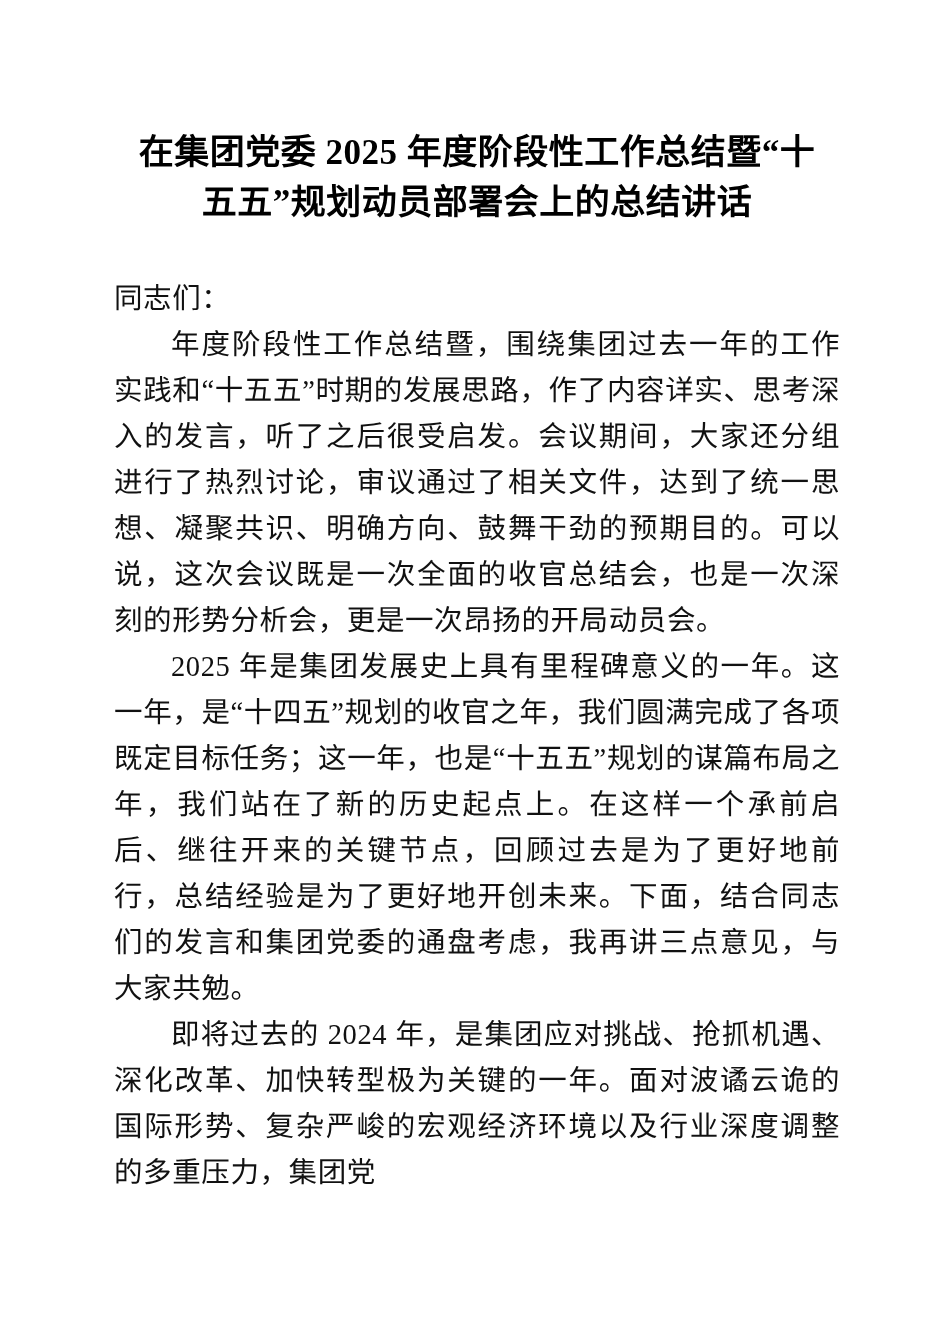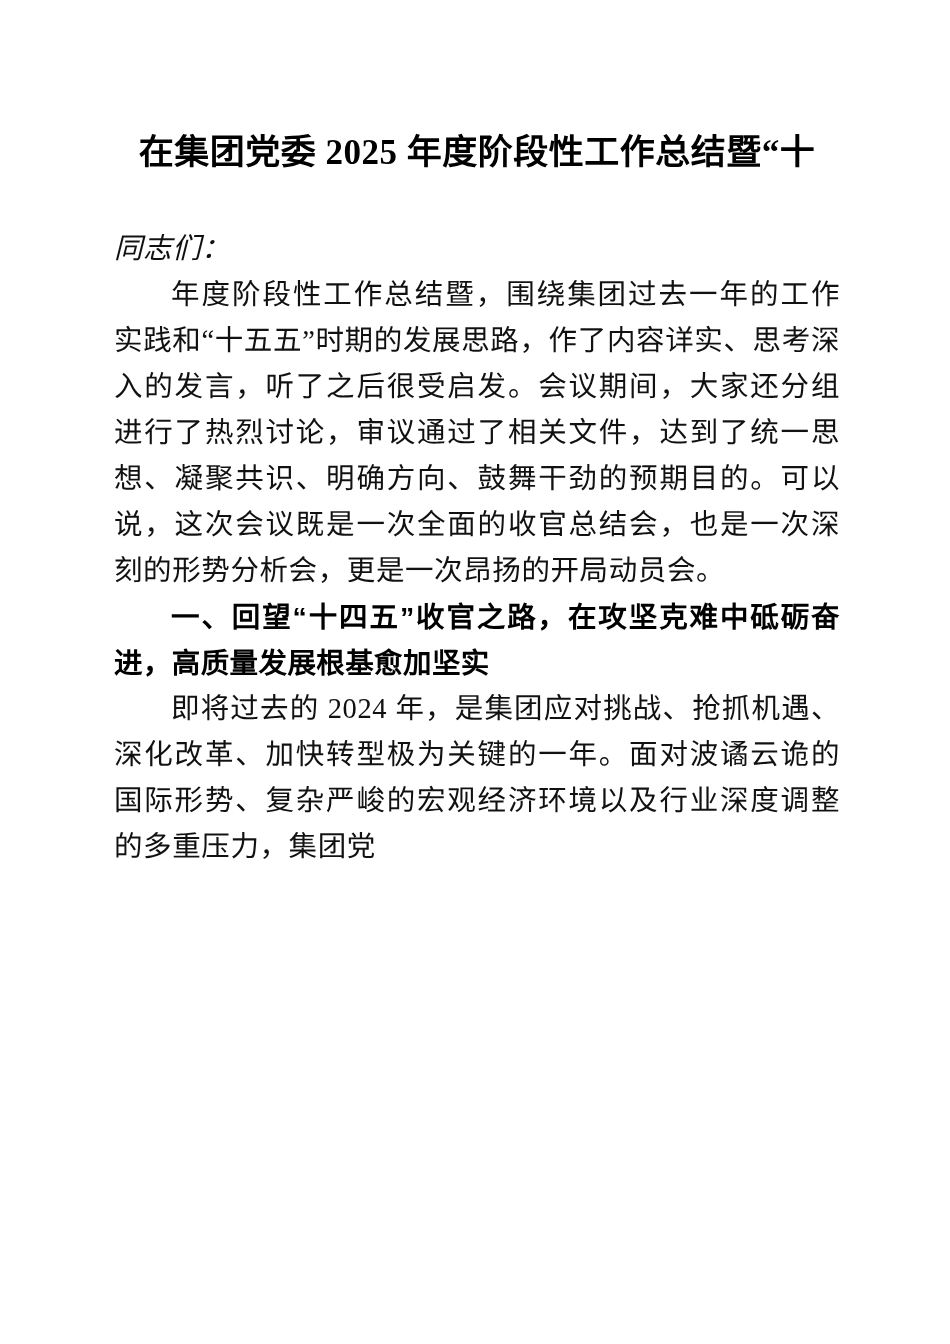--- a/index.html
+++ b/index.html
@@ -50,21 +50,20 @@
     color: #111111;
     text-align: justify;
     text-justify: inter-character;
     text-indent: 57px;
     letter-spacing: 0.6px;
     word-break: break-all;
   }
 
   .doc-p.no-indent {
     text-indent: 0;
-    font-style: italic;
   }
 
   .doc-p.first-para {
     margin-top: 48px;
   }
 
   
   .doc-h2 {
     margin: 0;
     font-family: "Liberation Sans", "DejaVu Sans", sans-serif;
@@ -80,25 +79,26 @@
   }
 </style>
 </head>
 <body>
 
 <div class="page">
   <div class="doc-body">
 
     <h1 class="doc-title">
       <span>在集团党委 2025 年度阶段性工作总结暨“十</span><br>
+      <span>五五”规划动员部署会上的总结讲话</span>
     </h1>
 
     <p class="doc-p no-indent first-para">同志们：</p>
 
     <p class="doc-p">年度阶段性工作总结暨，围绕集团过去一年的工作实践和“十五五”时期的发展思路，作了内容详实、思考深入的发言，听了之后很受启发。会议期间，大家还分组进行了热烈讨论，审议通过了相关文件，达到了统一思想、凝聚共识、明确方向、鼓舞干劲的预期目的。可以说，这次会议既是一次全面的收官总结会，也是一次深刻的形势分析会，更是一次昂扬的开局动员会。</p>
 
+    <p class="doc-p">2025 年是集团发展史上具有里程碑意义的一年。这一年，是“十四五”规划的收官之年，我们圆满完成了各项既定目标任务；这一年，也是“十五五”规划的谋篇布局之年，我们站在了新的历史起点上。在这样一个承前启后、继往开来的关键节点，回顾过去是为了更好地前行，总结经验是为了更好地开创未来。下面，结合同志们的发言和集团党委的通盘考虑，我再讲三点意见，与大家共勉。</p>
 
-    <p class="doc-h2">一、回望“十四五”收官之路，在攻坚克难中砥砺奋进，高质量发展根基愈加坚实</p>
 
     <p class="doc-p">即将过去的 2024 年，是集团应对挑战、抢抓机遇、深化改革、加快转型极为关键的一年。面对波谲云诡的国际形势、复杂严峻的宏观经济环境以及行业深度调整的多重压力，集团党</p>
 
   </div>
 </div>
 
 </body></html>

